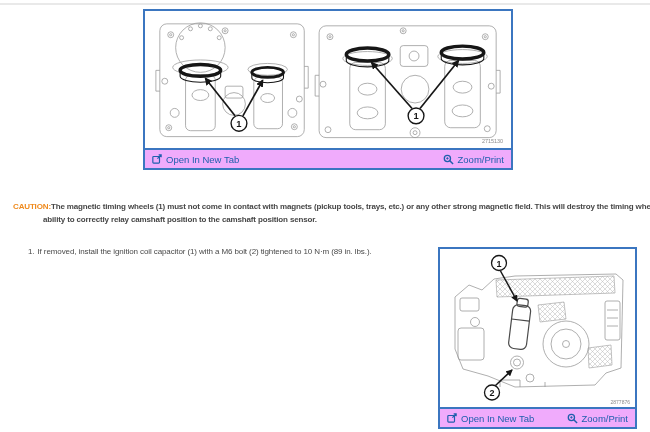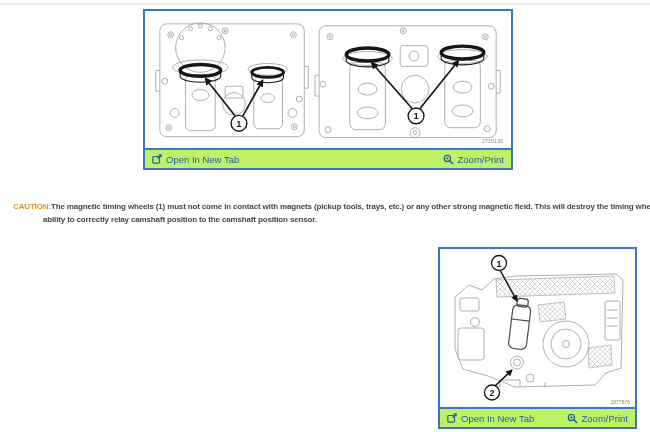--- a/index.html
+++ b/index.html
@@ -11,21 +11,21 @@
   .figure-card { position:absolute; border:2px solid #3b76c0; background:#ffffff; box-sizing:border-box; }
   .card-top    { left:143px; top:9px;   width:370px; }
   .card-bottom { left:438px; top:247px; width:199px; }
 
   .figure-img { position:relative; background:#ffffff; border-bottom:2px solid #3b76c0; }
   .card-top .figure-img    { width:366px; height:137px; }
   .card-bottom .figure-img { width:195px; height:158px; }
   .figure-img svg { display:block; width:100%; height:100%; }
 
   .figure-footer { display:flex; justify-content:space-between; align-items:center;
-                   height:18px; padding:0 7px; background:#bef264; }
+                   height:18px; padding:0 7px; background:#f0abfc; }
   .flink { display:inline-flex; align-items:center; gap:4px; color:#1e5fad;
            font-size:9.5px; text-decoration:none; cursor:pointer; }
   .flink svg { flex:0 0 auto; }
 
   .caution { position:absolute; left:13px; top:200px; width:628px;
              font-size:8px; font-weight:bold; line-height:13px; color:#474747;
              letter-spacing:-0.15px; padding-left:30px; text-indent:-30px; }
   .caution-label { color:#ef8a1d; }
 
   .step { position:absolute; left:28px; top:246px; width:420px;
@@ -172,20 +172,23 @@
           <path d="M3.5,4.8 h2.6 M4.8,3.5 v2.6" stroke="currentColor" stroke-width="1"></path>
           <line x1="7.4" y1="7.4" x2="11" y2="11" stroke="currentColor" stroke-width="1.6"></line>
         </svg>
         <span>Zoom/Print</span>
       </a>
     </div>
   </div>
 
   <div class="caution"><span class="caution-label">CAUTION:</span><span class="caution-text">The magnetic timing wheels (1) must not come in contact with magnets (pickup tools, trays, etc.) or any other strong magnetic field. This will destroy the timing wheels ability to correctly relay camshaft position to the camshaft position sensor.</span></div>
 
+  <div class="step">
+    <span class="step-number">1.</span><span>If removed, install the ignition coil capacitor (1) with a M6 bolt (2) tightened to 10 N·m (89 in. lbs.).</span>
+  </div>
 
   <div class="figure-card card-bottom">
     <div class="figure-img">
       <svg viewBox="0 0 390 316" preserveAspectRatio="xMidYMid meet">
         <defs>
           <marker id="ah2" viewBox="0 0 10 10" refX="8.5" refY="5" markerWidth="4.5" markerHeight="4.5" orient="auto">
             <path d="M0,0 L10,5 L0,10 Z" fill="#161616"></path>
           </marker>
           <pattern id="xh" width="10" height="10" patternUnits="userSpaceOnUse">
             <path d="M0,10 L10,0 M0,0 L10,10" stroke="#b8b8b8" stroke-width="1" fill="none"></path>

